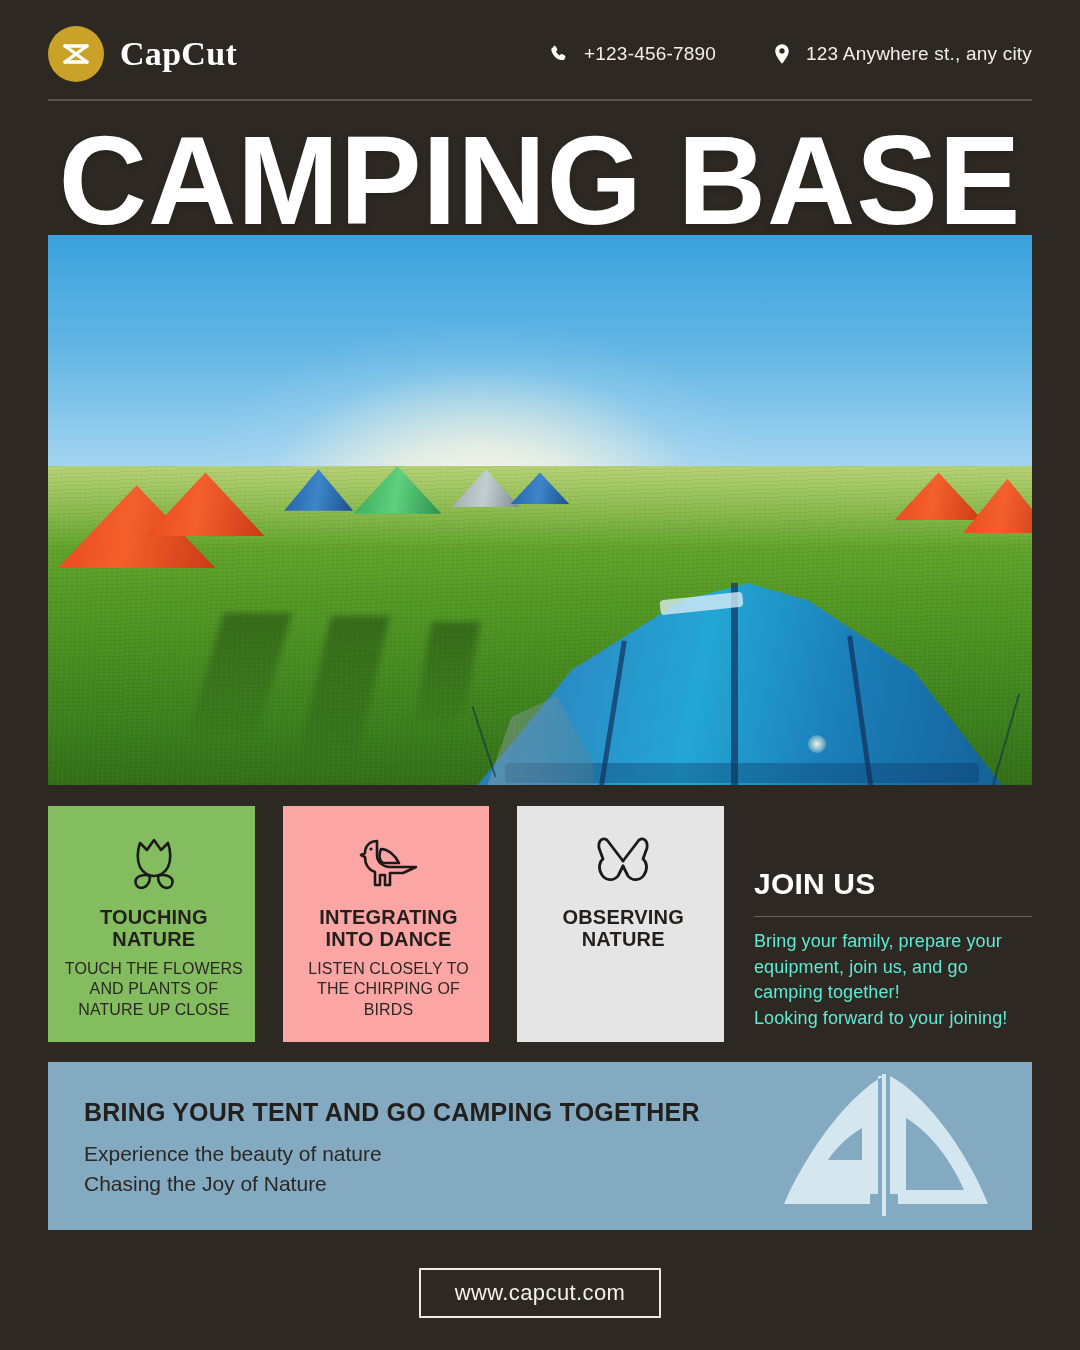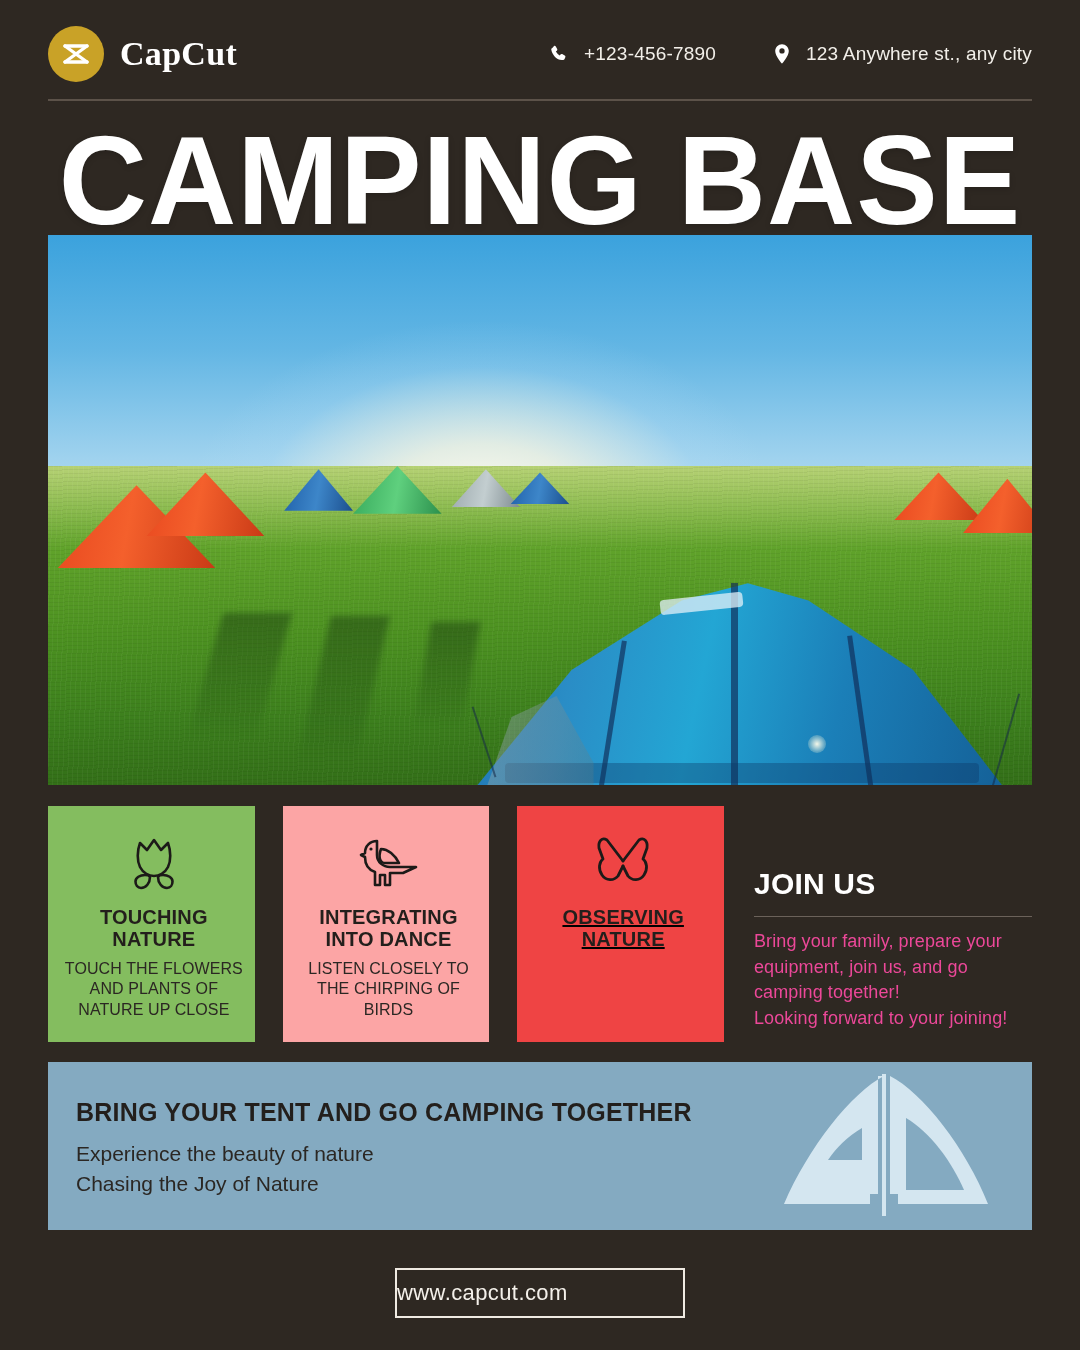--- a/index.html
+++ b/index.html
@@ -276,27 +276,26 @@
     top: 806px;
     width: 676px;
     height: 236px;
     display: flex;
     gap: 28px;
   }
   .card {
     flex: 1 1 0;
     display: flex;
     flex-direction: column;
-    align-items: center;
     padding: 26px 7px 0 12px;
     box-sizing: border-box;
   }
   .card-green { background: #84bd5f; }
   .card-pink  { background: #fca5a5; }
-  .card-tan   { background: #ef4444; text-decoration: underline; }
+  .card-tan   { background: #e5e5e5; }
   .card-icon {
     height: 62px;
     display: flex;
     align-items: center;
     justify-content: center;
     margin-bottom: 12px;
   }
   .card-icon svg { display: block; }
   .card-title {
     color: #231f1c;
@@ -329,40 +328,40 @@
     font-weight: bold;
     line-height: 1.2;
     letter-spacing: 0.2px;
   }
   .cta-rule {
     margin: 14px 0 12px 0;
     height: 1px;
     background: #6b625a;
   }
   .cta-body {
-    color: #ec4899;
+    color: #5eead4;
     font-family: "Liberation Sans Narrow", "Liberation Sans", sans-serif;
     font-size: 18px;
     line-height: 1.42;
     letter-spacing: 0.1px;
   }
 
   
   .banner {
     position: absolute;
     left: 48px;
     top: 1062px;
     width: 984px;
     height: 168px;
     background: #84aac1;
     overflow: hidden;
   }
   .banner-text {
     position: absolute;
-    left: 28px;
+    left: 36px;
     top: 36px;
     width: 740px;
   }
   .banner-title {
     color: #231f1c;
     font-size: 25px;
     font-weight: bold;
     letter-spacing: 0.2px;
     margin-bottom: 12px;
   }
@@ -378,25 +377,26 @@
     bottom: 10px;
   }
   .banner-tent svg { display: block; }
 
   
   .footer-btn {
     position: absolute;
     left: 50%;
     transform: translateX(-50%);
     top: 1268px;
-    width: 290px;
+    width: 242px;
     height: 50px;
     border: 2px solid #efeae2;
     display: flex;
     align-items: center;
+    justify-content: center;
     box-sizing: border-box;
   }
   .footer-url {
     color: #f4f0ea;
     font-size: 22px;
     letter-spacing: 0.4px;
   }
 </style>
 </head>
 <body>

